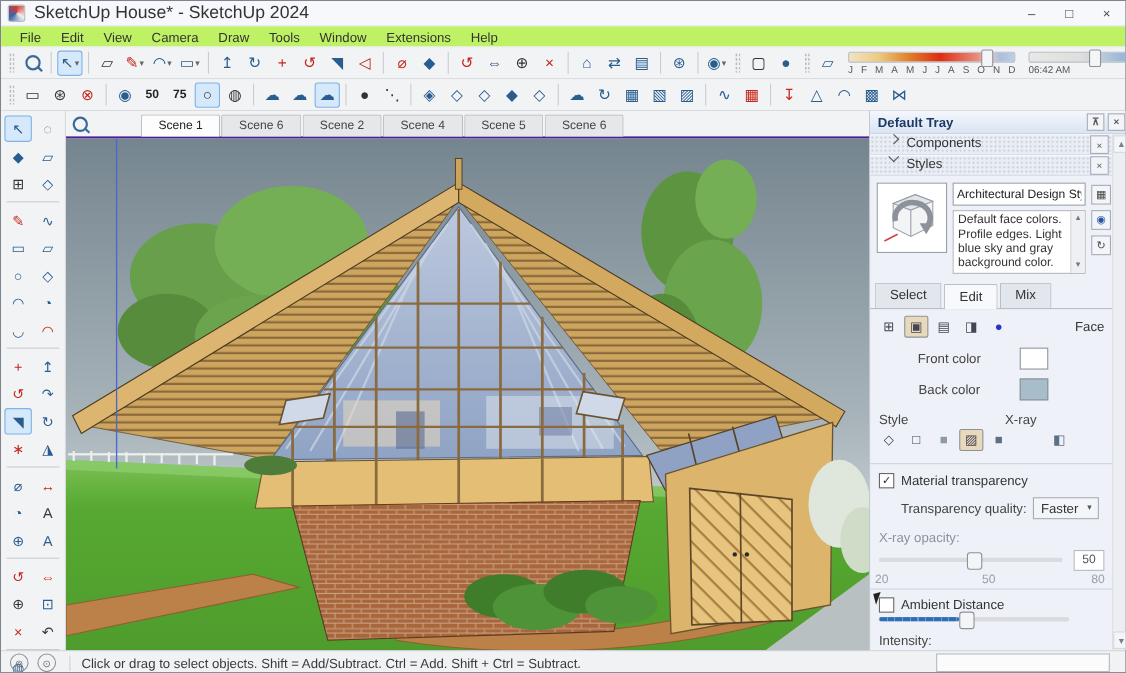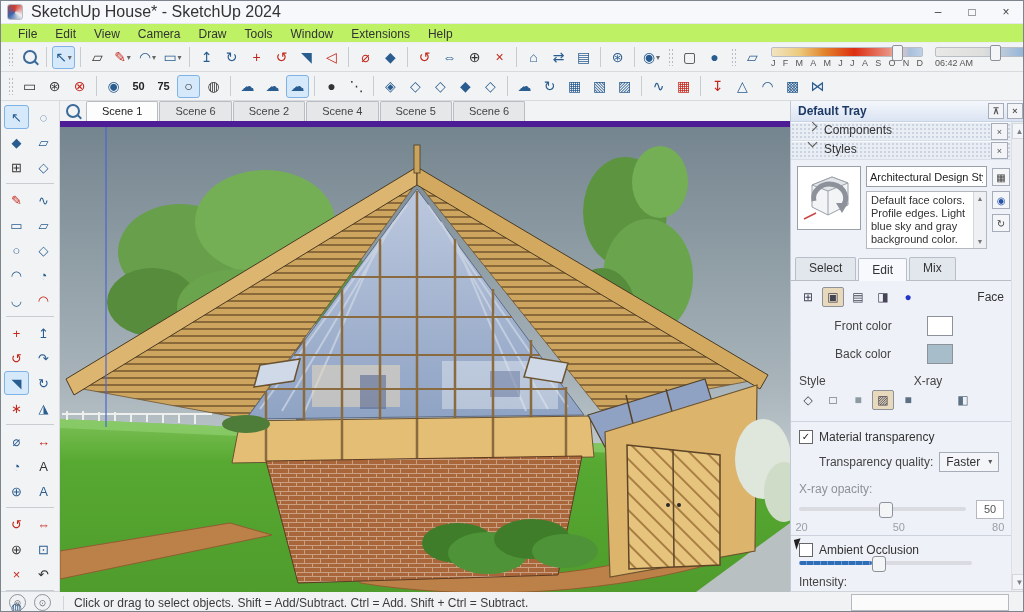--- a/index.html
+++ b/index.html
@@ -45,21 +45,21 @@
   .lefttb{width:58px;background:#f2f3f5;border-right:1px solid #d8dadd;display:grid;
           grid-template-columns:25px 25px;gap:1px 2px;align-content:start;padding:4px 3px;}
   .ltbtn{width:23px;height:22px;display:flex;align-items:center;justify-content:center;font-size:13px;
          color:#2a5d8f;border-radius:3px;border:1px solid transparent;}
   .ltbtn.r{color:#c4281c}.ltbtn.k{color:#333}
   .ltbtn.active{background:#d5e9fb;border:1px solid #7fb2e5;}
   .ldiv{grid-column:1 / span 2;height:7px;position:relative;}
   .ldiv::after{content:"";position:absolute;left:2px;right:2px;top:3px;height:1px;background:#c9ccd1;}
   
   .center{width:730px;display:flex;flex-direction:column;}
-  .tabbar{height:24px;background:#f2f3f5;display:flex;align-items:flex-end;border-bottom:6px solid #4c1d95;}
+  .tabbar{height:24px;background:#f2f3f5;display:flex;align-items:flex-end;border-bottom:2px solid #4c1d95;gap:42px;}
   .tab-search{width:26px;display:flex;justify-content:center;align-items:center;height:100%;}
   .scenetab{padding:3px 15px 4px;background:#e6e7e9;border:1px solid #b9bcc0;border-bottom:none;
             margin-right:1px;font-size:11px;color:#444;border-radius:2px 2px 0 0;}
   .scenetab.active{background:#fdfdfd;color:#222;}
   .viewport{flex:1;position:relative;background:#9aa7b0;}
   .viewport svg{display:block;}
   
   .tray{width:236px;background:#eef1f7;border-left:1px solid #c3c9d4;display:flex;flex-direction:column;font-size:12px;}
   .tray-header{height:20px;background:linear-gradient(#f4f7fc,#dbe4f3);display:flex;align-items:center;
                padding:0 4px 0 7px;color:#1d3a66;font-weight:bold;border-bottom:1px solid #c9d2e2;}
@@ -618,21 +618,21 @@
           <span style="left: calc(2%);">20</span>
           <span style="left: calc(46%);">50</span>
           <span style="left: calc(91%);">80</span>
         </div>
 
       <div class="hr"></div>
 
       <div class="chk-row">
         <span class="chk"></span>
         <span class="cursor-arrow"></span>
-        <span>Ambient Occlusion</span>
+        <span>Ambient Distance</span>
       </div>
       <div class="sliderline" style="padding-right:40px;">
         <span class="track">
             <span class="fill" id="dist-fill" style="width: 42%;"></span>
             <span class="handle" id="dist-handle" style="left: 42%;"></span>
           </span>
       </div>
       <div class="slider-label dark">Intensity:</div>
 
     </div>

